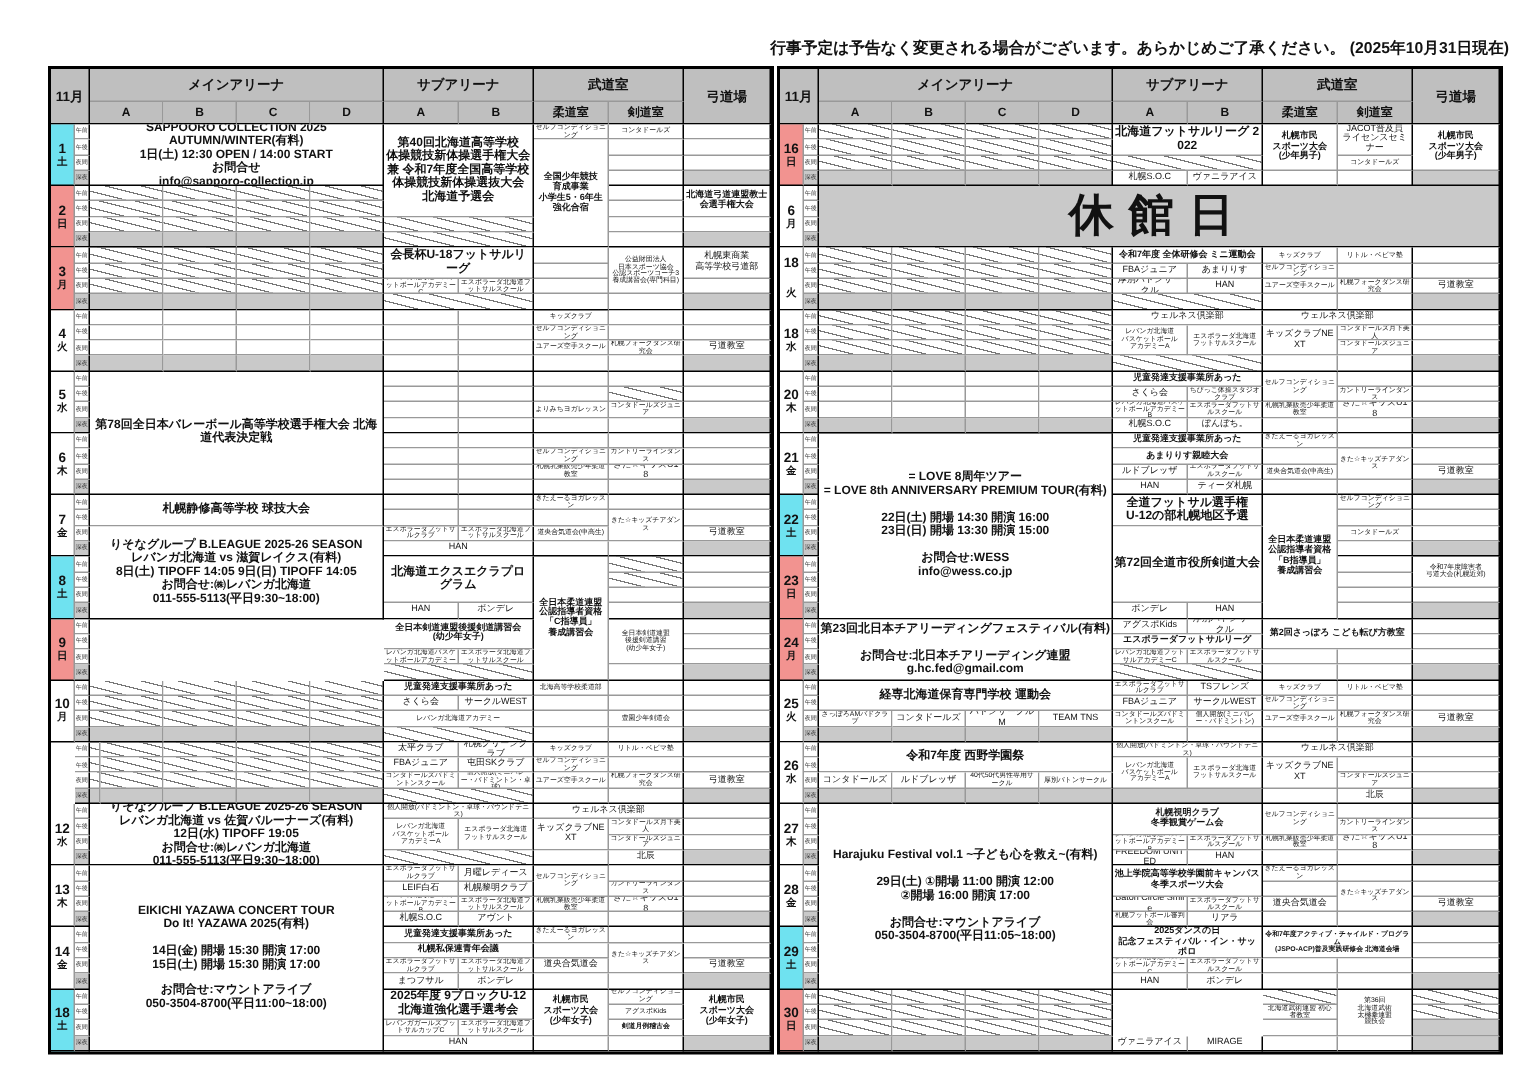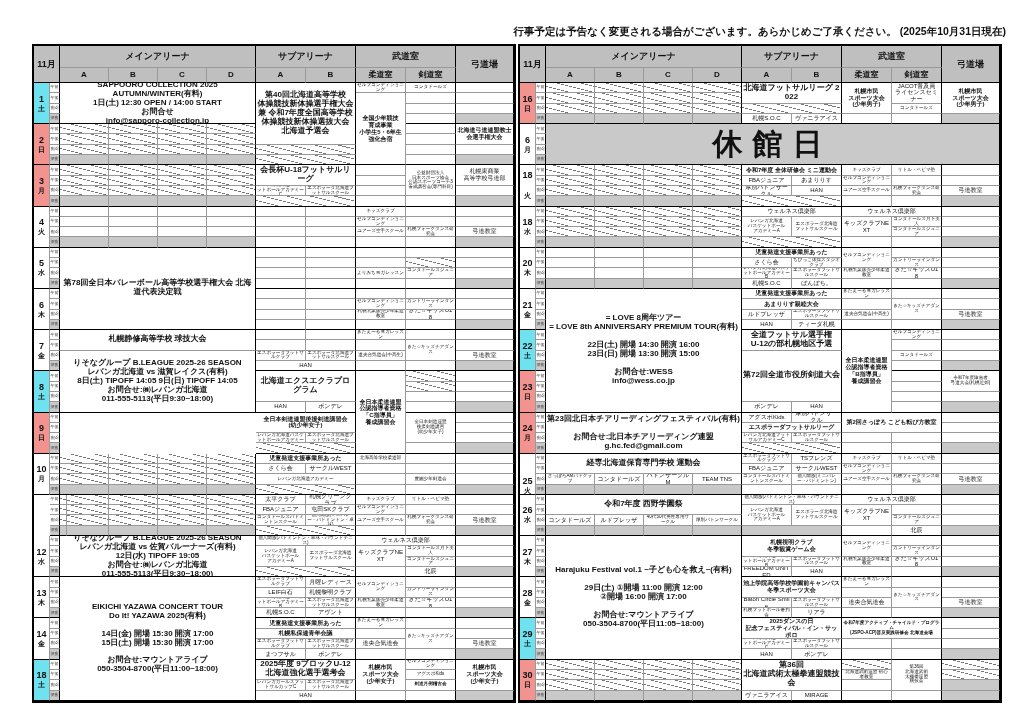--- a/index.html
+++ b/index.html
@@ -654,22 +654,20 @@
       <div class="cell xs gb" style="grid-area: 54 / 7 / span 1 / span 1;">札幌フットボール審判会</div>
       <div class="cell sm gr gb" style="grid-area: 54 / 8 / span 1 / span 1;">リアラ</div>
       <div class="cell b sm gr" style="grid-area: 55 / 7 / span 2 / span 2;">2025ダンスの日
 記念フェスティバル・イン・サッポロ</div>
       <div class="cell b xs gr" style="grid-area: 55 / 9 / span 2 / span 2;">令和7年度アクティブ・チャイルド・プログラム
 (JSPO-ACP)普及実践研修会 北海道会場</div>
       <div class="cell xs" style="grid-area: 57 / 7 / span 1 / span 1;">レバンガ北海道バスケットボールアカデミーC</div>
       <div class="cell xs gr" style="grid-area: 57 / 8 / span 1 / span 1;">エスポラーダフットサルスクール</div>
       <div class="cell sm gb" style="grid-area: 58 / 7 / span 1 / span 1;">HAN</div>
       <div class="cell sm gr gb" style="grid-area: 58 / 8 / span 1 / span 1;">ボンデレ</div>
-      <div class="cell b gr" style="grid-area: 59 / 7 / span 3 / span 2;">第36回
-北海道武術太極拳連盟競技会</div>
       <div class="cell h" style="grid-area: 59 / 9 / span 1 / span 1;"></div>
       <div class="cell xs" style="grid-area: 60 / 9 / span 1 / span 1;">北海道武術連盟 初心者教室</div>
       <div class="cell xs gr" style="grid-area: 59 / 10 / span 3 / span 1;">第36回
 北海道武術
 太極拳連盟
 競技会</div>
       <div class="cell h gr" style="grid-area: 59 / 11 / span 1 / span 1;"></div>
       <div class="cell h gr" style="grid-area: 60 / 11 / span 1 / span 1;"></div>
       <div class="cell g gr" style="grid-area: 61 / 11 / span 1 / span 1;"></div>
       <div class="cell sm gb" style="grid-area: 62 / 7 / span 1 / span 1;">ヴァニラアイス</div>
@@ -889,21 +887,21 @@
       <div class="cell date gb sun" style="grid-area: 31 / 1 / span 4 / span 1;"><span>23</span><span class="wd">日</span></div>
       <div class="cell tl gr" style="grid-area: 31 / 2 / span 1 / span 1;">午前</div>
       <div class="cell tl gr" style="grid-area: 32 / 2 / span 1 / span 1;">午後</div>
       <div class="cell tl gr" style="grid-area: 33 / 2 / span 1 / span 1;">夜間</div>
       <div class="cell tl g gr gb" style="grid-area: 34 / 2 / span 1 / span 1;">深夜</div>
       <div class="cell date gb sun" style="grid-area: 35 / 1 / span 4 / span 1;"><span>24</span><span class="wd">月</span></div>
       <div class="cell tl gr" style="grid-area: 35 / 2 / span 1 / span 1;">午前</div>
       <div class="cell tl gr" style="grid-area: 36 / 2 / span 1 / span 1;">午後</div>
       <div class="cell tl gr" style="grid-area: 37 / 2 / span 1 / span 1;">夜間</div>
       <div class="cell tl g gr gb" style="grid-area: 38 / 2 / span 1 / span 1;">深夜</div>
-      <div class="cell date gb " style="grid-area: 39 / 1 / span 4 / span 1; justify-content: flex-end;"><span>25</span><span class="wd">火</span></div>
+      <div class="cell date gb " style="grid-area: 39 / 1 / span 4 / span 1;"><span>25</span><span class="wd">火</span></div>
       <div class="cell tl gr" style="grid-area: 39 / 2 / span 1 / span 1;">午前</div>
       <div class="cell tl gr" style="grid-area: 40 / 2 / span 1 / span 1;">午後</div>
       <div class="cell tl gr" style="grid-area: 41 / 2 / span 1 / span 1;">夜間</div>
       <div class="cell tl g gr gb" style="grid-area: 42 / 2 / span 1 / span 1;">深夜</div>
       <div class="cell date gb " style="grid-area: 43 / 1 / span 4 / span 1;"><span>26</span><span class="wd">水</span></div>
       <div class="cell tl gr" style="grid-area: 43 / 2 / span 1 / span 1;">午前</div>
       <div class="cell tl gr" style="grid-area: 44 / 2 / span 1 / span 1;">午後</div>
       <div class="cell tl gr" style="grid-area: 45 / 2 / span 1 / span 1;">夜間</div>
       <div class="cell tl g gr gb" style="grid-area: 46 / 2 / span 1 / span 1;">深夜</div>
       <div class="cell date gb " style="grid-area: 47 / 1 / span 4 / span 1;"><span>27</span><span class="wd">木</span></div>

